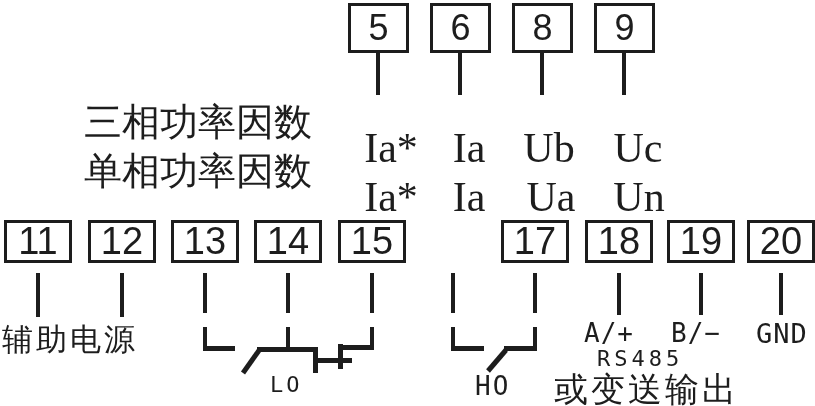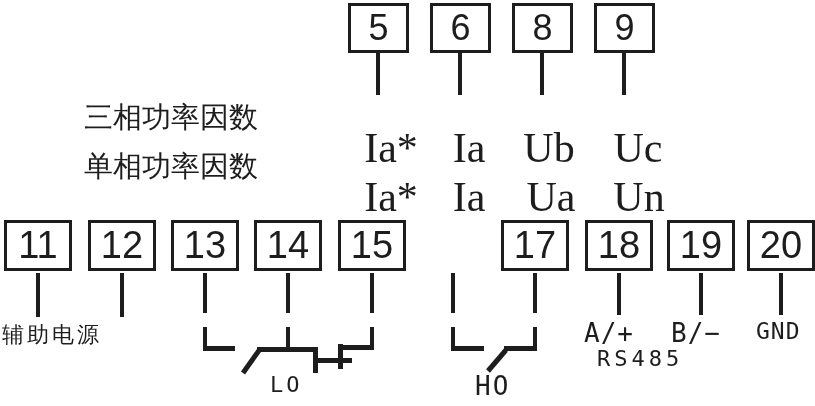--- a/index.html
+++ b/index.html
@@ -19,30 +19,30 @@
     position: absolute;
     border: 3px solid var(--line);
     background: #ffffff;
     display: flex;
     align-items: center;
     justify-content: center;
     font-family: "Liberation Sans", "DejaVu Sans", sans-serif;
     color: var(--line);
   }
   .tbox.top    { top: 3px;   width: 61px; height: 50px; font-size: 36px; }
-  .tbox.bottom { top: 220px; width: 68px; height: 51px; font-size: 38px; }
+  .tbox.bottom { top: 220px; width: 68px; height: 43px; font-size: 38px; }
   
   .vlead { position: absolute; width: 4px;  background: var(--line); }
   .hseg  { position: absolute; height: 5px; background: var(--line); }
   .vseg  { position: absolute; width: 5px;  background: var(--line); }
   
   .rowlabel {
     position: absolute;
     font-family: "Liberation Serif", "DejaVu Serif", serif;
-    font-size: 29px;
+    font-size: 38px;
     line-height: 1.15;
     white-space: nowrap;
     color: var(--line);
   }
   .sig {
     position: absolute;
     transform: translateX(-50%);
     font-family: "Liberation Serif", "DejaVu Serif", serif;
     font-size: 42px;
     line-height: 1;
@@ -160,28 +160,29 @@
   <div class="vlead" style="left:451px;top:327px;height:24px"></div>
   <div class="hseg" style="left:451px;top:346px;width:33px"></div>
   <div class="vlead" style="left:533px;top:327px;height:24px"></div>
   <div class="hseg" style="left:504px;top:346px;width:33px"></div>
 
   <svg class="overlay" width="815" height="406" viewBox="0 0 815 406">
     <line x1="243" y1="373" x2="260" y2="349" stroke="#1d1d1d" stroke-width="5"></line>
     <line x1="488" y1="371" x2="506" y2="350" stroke="#1d1d1d" stroke-width="5"></line>
   </svg>
 
-  <div class="cnlabel-sans" style="left:2px;top:324px;font-size:22px;letter-spacing:3px">辅助电源</div>
+  <div class="cnlabel-sans" style="left:2px;top:324px;font-size:31px;letter-spacing:3px">辅助电源</div>
 
   <div class="mlabel" style="left:270px;top:374px;font-size:22px;letter-spacing:3px">LO</div>
 
   <div class="mlabel" style="left:475px;top:373px;font-size:26px;letter-spacing:2px">HO</div>
 
   <div class="mlabel" style="left:584px;top:320px;font-size:26px;letter-spacing:1px">A/+</div>
 
   <div class="mlabel" style="left:671px;top:320px;font-size:26px;letter-spacing:1px">B/−</div>
 
-  <div class="mlabel" style="left:756px;top:320px;font-size:23px;letter-spacing:1px">GND</div>
+  <div class="mlabel" style="left:756px;top:320px;font-size:27px;letter-spacing:1px">GND</div>
 
   <div class="mlabel" style="left:597px;top:348px;font-size:22px;letter-spacing:4px">RS485</div>
 
+  <div class="cnlabel-serif" style="left:554px;top:373px;font-size:34px;letter-spacing:3px">或变送输出</div>
 
 </div>
 
 </body></html>

